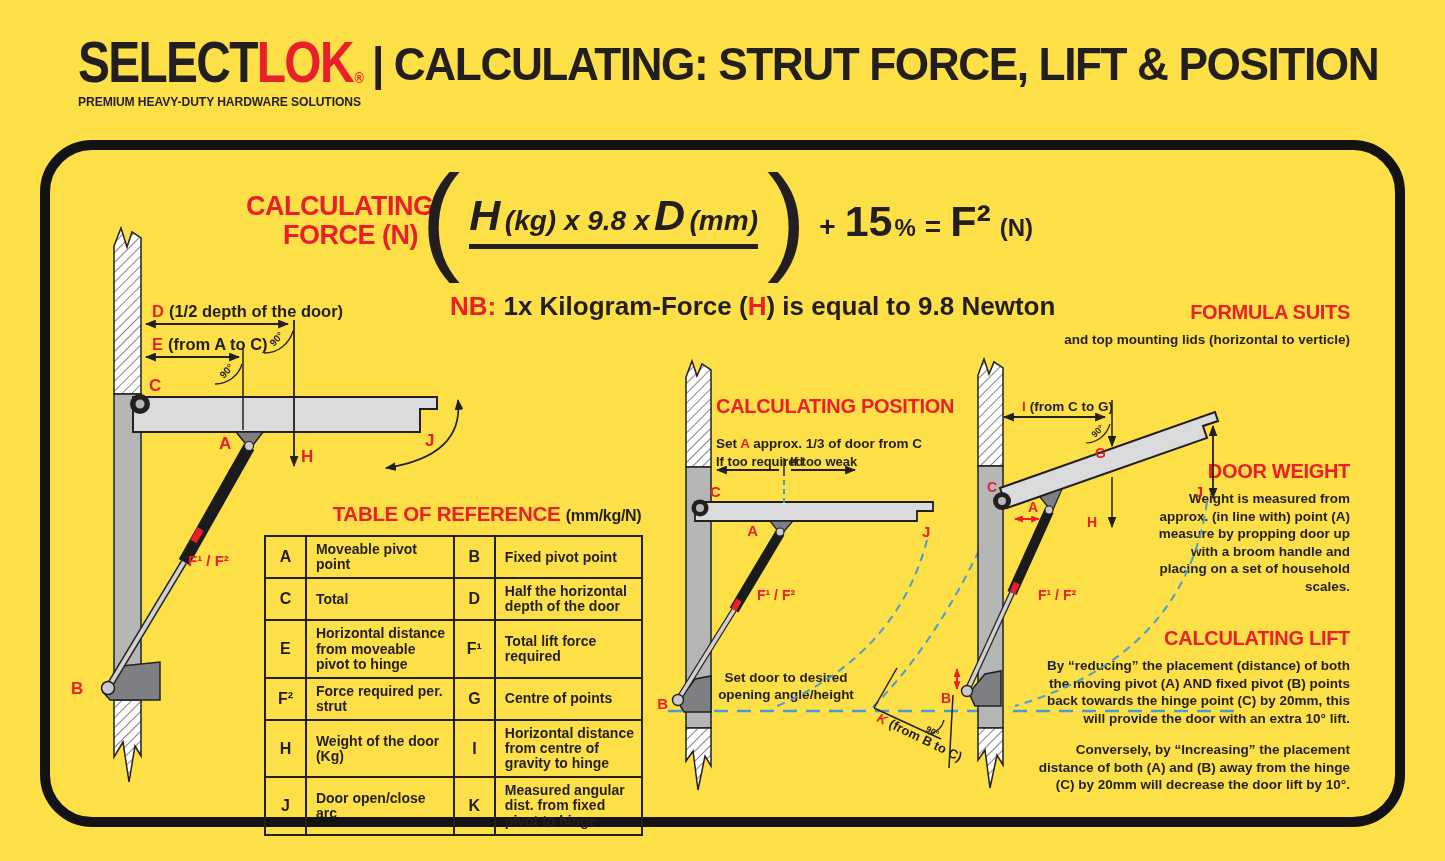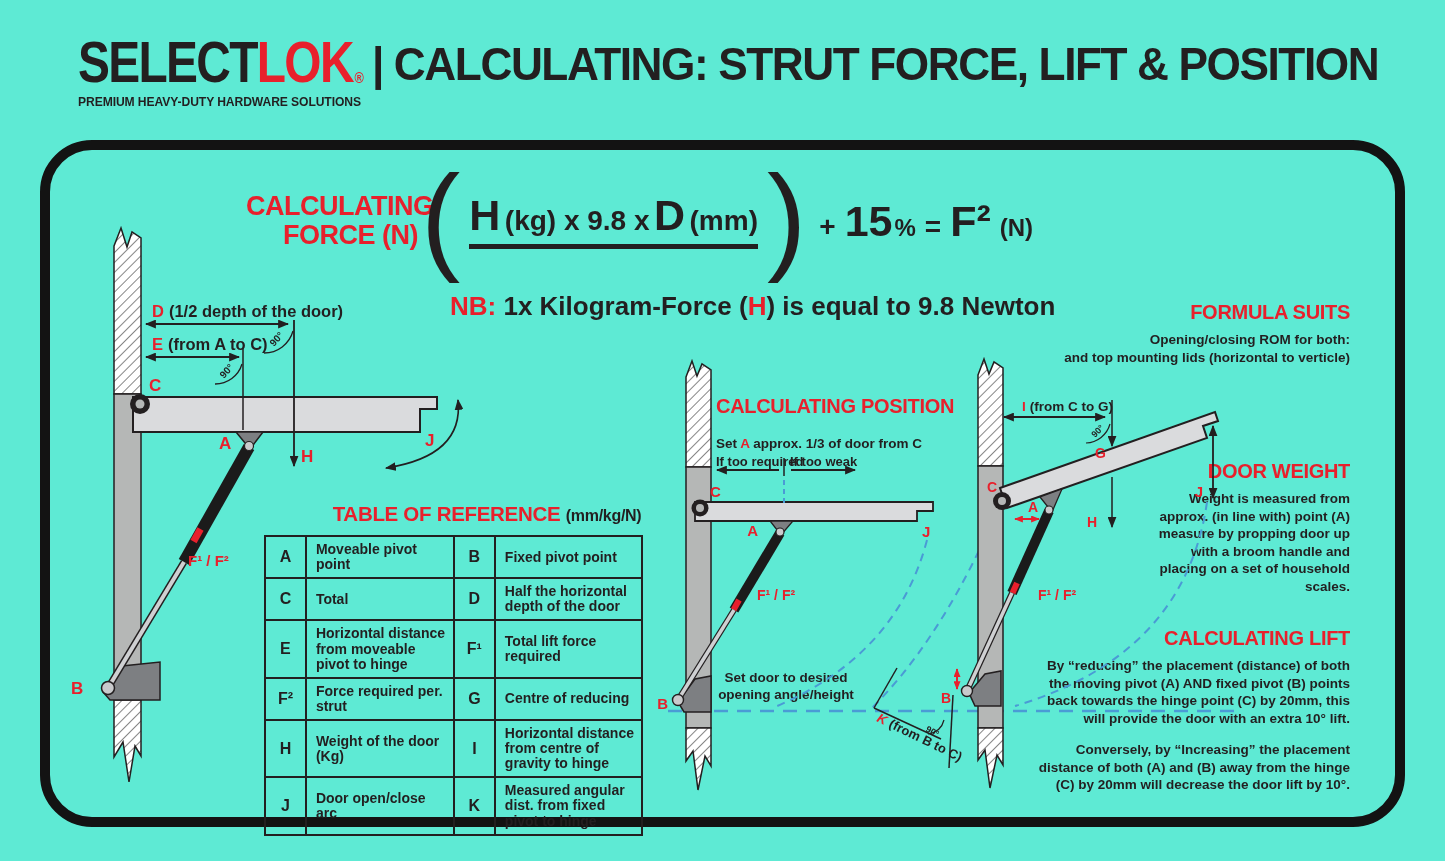--- a/index.html
+++ b/index.html
@@ -1,36 +1,36 @@
 <!DOCTYPE html>
 <html><head>
 <meta charset="utf-8">
 <style>
   html,body{margin:0;padding:0;background:#fff;}
-  .canvas{position:relative;width:1445px;height:861px;background:#5eead4;overflow:hidden;
+  .canvas{position:relative;width:1445px;height:861px;background:#fde047;overflow:hidden;
           font-family:"Liberation Sans",sans-serif;font-weight:700;color:#231f20;}
   .abs{position:absolute;}
   .red{color:#e8202c;}
   
   .logo-line{font-size:57px;font-weight:900;letter-spacing:-2px;line-height:1;
              transform:scaleX(.84);transform-origin:left top;white-space:nowrap;}
   .logo-reg{font-size:15px;vertical-align:-1px;margin-left:2px;}
   .tagline{font-size:12.5px;font-weight:900;letter-spacing:-.1px;margin-top:4px;
            transform:scaleX(.97);transform-origin:left top;white-space:nowrap;}
   .main-title{font-size:47px;font-weight:900;letter-spacing:-1.5px;white-space:nowrap;
               transform:scaleX(.94);transform-origin:left top;line-height:1.1;}
   
   .frame{left:40px;top:140px;width:1365px;height:687px;border:10px solid #131313;
          border-radius:52px;box-sizing:border-box;}
   
   .formula{left:246px;top:168px;display:flex;align-items:center;white-space:nowrap;}
   .f-label{width:172px;text-align:right;font-size:27px;font-weight:900;line-height:1.07;letter-spacing:-.5px;}
   .paren{font-size:118px;font-weight:400;line-height:.9;padding:0 3px;transform:translateY(-4px);}
   .frac{display:flex;flex-direction:column;align-items:center;padding:0 6px;}
-  .frac-row{white-space:nowrap;}
+  .frac-row{white-space:nowrap;font-style:italic;}
   .frac-div{width:100%;border-top:5px solid #231f20;margin:4px 0 2px 0;}
   .t-big{font-size:43px;font-weight:900;}
   .t-med{font-size:28px;font-weight:900;}
   .t-sm{font-size:24px;font-weight:900;}
   .no-o{font-size:16px;font-weight:900;vertical-align:9px;border-bottom:3px solid #231f20;line-height:1;}
   .tail{display:flex;align-items:baseline;margin-left:10px;gap:9px;}
   .nb-line{left:450px;top:291px;width:560px;text-align:center;font-size:26px;font-weight:900;white-space:nowrap;}
   
   .ref-wrap{left:256px;top:502px;width:446px;padding-left:8px;}
   .ref-title{text-align:center;font-size:20.5px;font-weight:900;margin-bottom:9px;letter-spacing:-.3px;}
@@ -122,21 +122,21 @@
         <tr>
           <td class="key">E</td>
           <td class="desc">Horizontal distance from moveable pivot to hinge</td>
           <td class="key">F¹</td>
           <td class="desc">Total lift force required</td>
         </tr>
         <tr>
           <td class="key">F²</td>
           <td class="desc">Force required per. strut</td>
           <td class="key">G</td>
-          <td class="desc">Centre of reducing</td>
+          <td class="desc">Centre of points</td>
         </tr>
         <tr>
           <td class="key">H</td>
           <td class="desc">Weight of the door (Kg)</td>
           <td class="key">I</td>
           <td class="desc">Horizontal distance from centre of gravity to hinge</td>
         </tr>
         <tr>
           <td class="key">J</td>
           <td class="desc">Door open/close arc</td>
@@ -156,21 +156,20 @@
   <div class="abs too-pow">If too required</div>
   <div class="abs too-weak">If too weak</div>
   <div class="abs set-door">
     <div>Set door to desired</div>
     <div>opening angle/height</div>
   </div>
 
   <div class="abs side suits">
     <h3>FORMULA SUITS</h3>
     <div class="body">
-      <div>Opening/closing ROM for both:</div>
       <div>and top mounting lids (horizontal to verticle)</div>
     </div>
   </div>
   <div class="abs side weight">
     <h3>DOOR WEIGHT</h3>
     <div class="body">Weight is measured from approx. (in line with) point (A) measure by propping door up with a broom handle and placing on a set of household scales.</div>
   </div>
   <div class="abs side lift">
     <h3>CALCULATING LIFT</h3>
     <div class="body">

